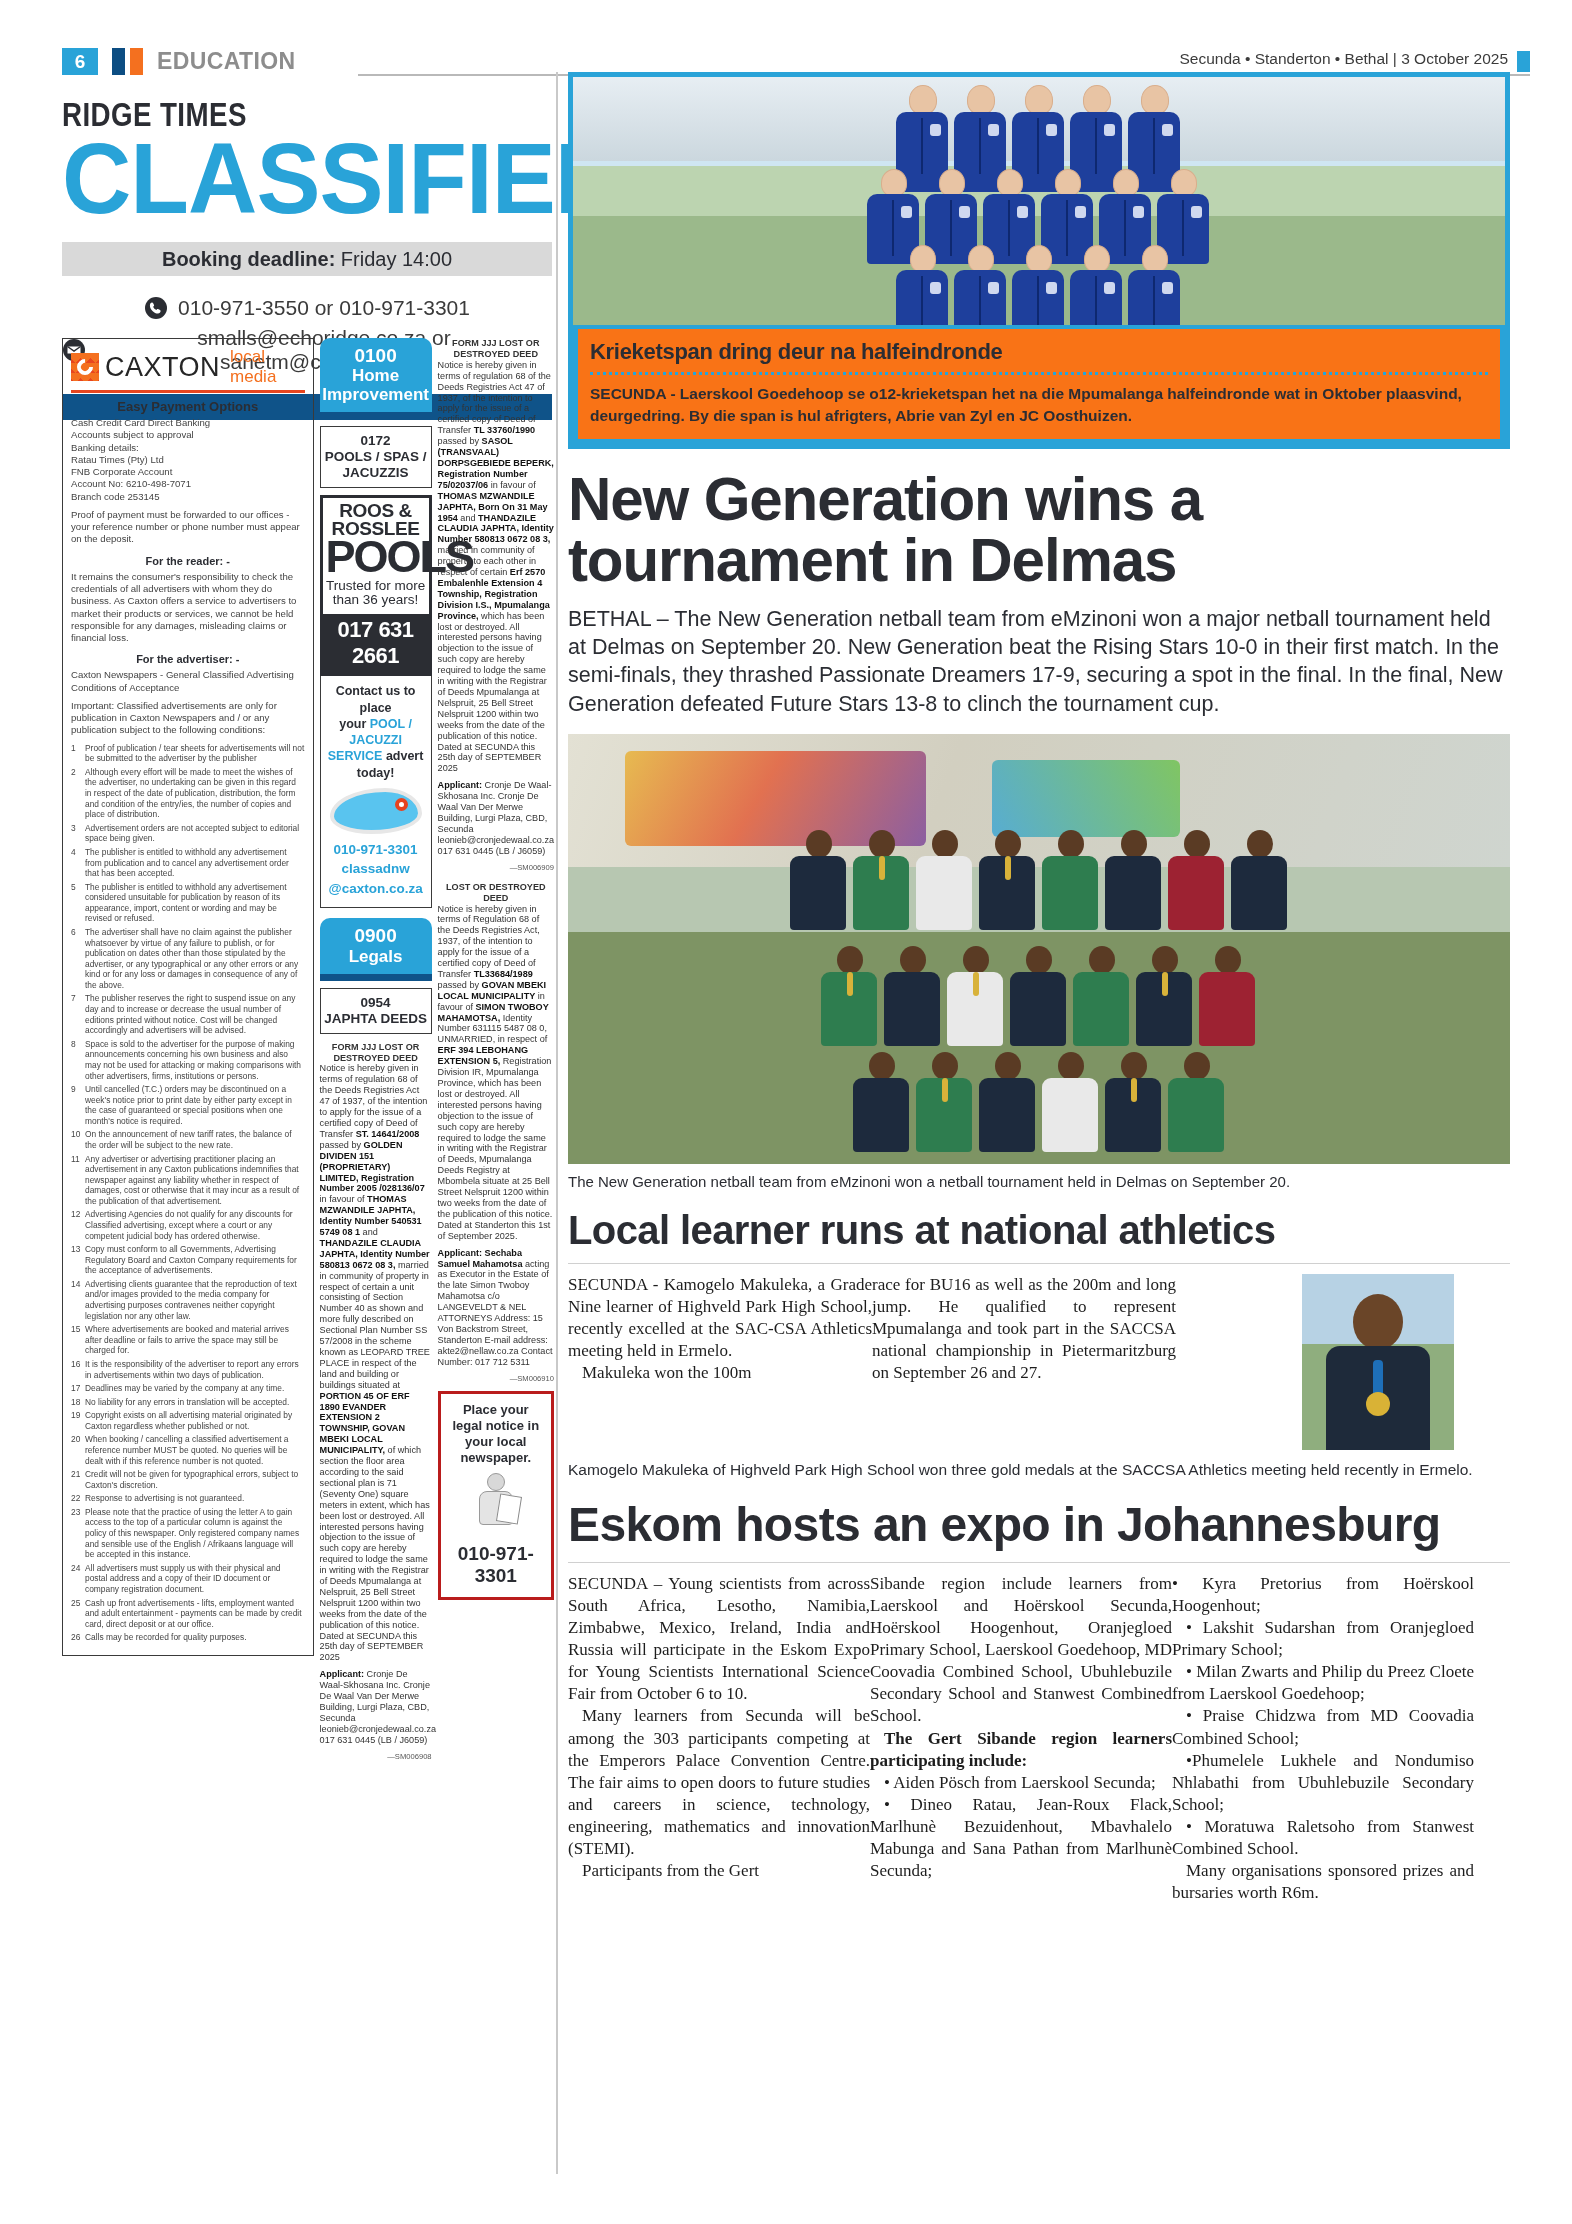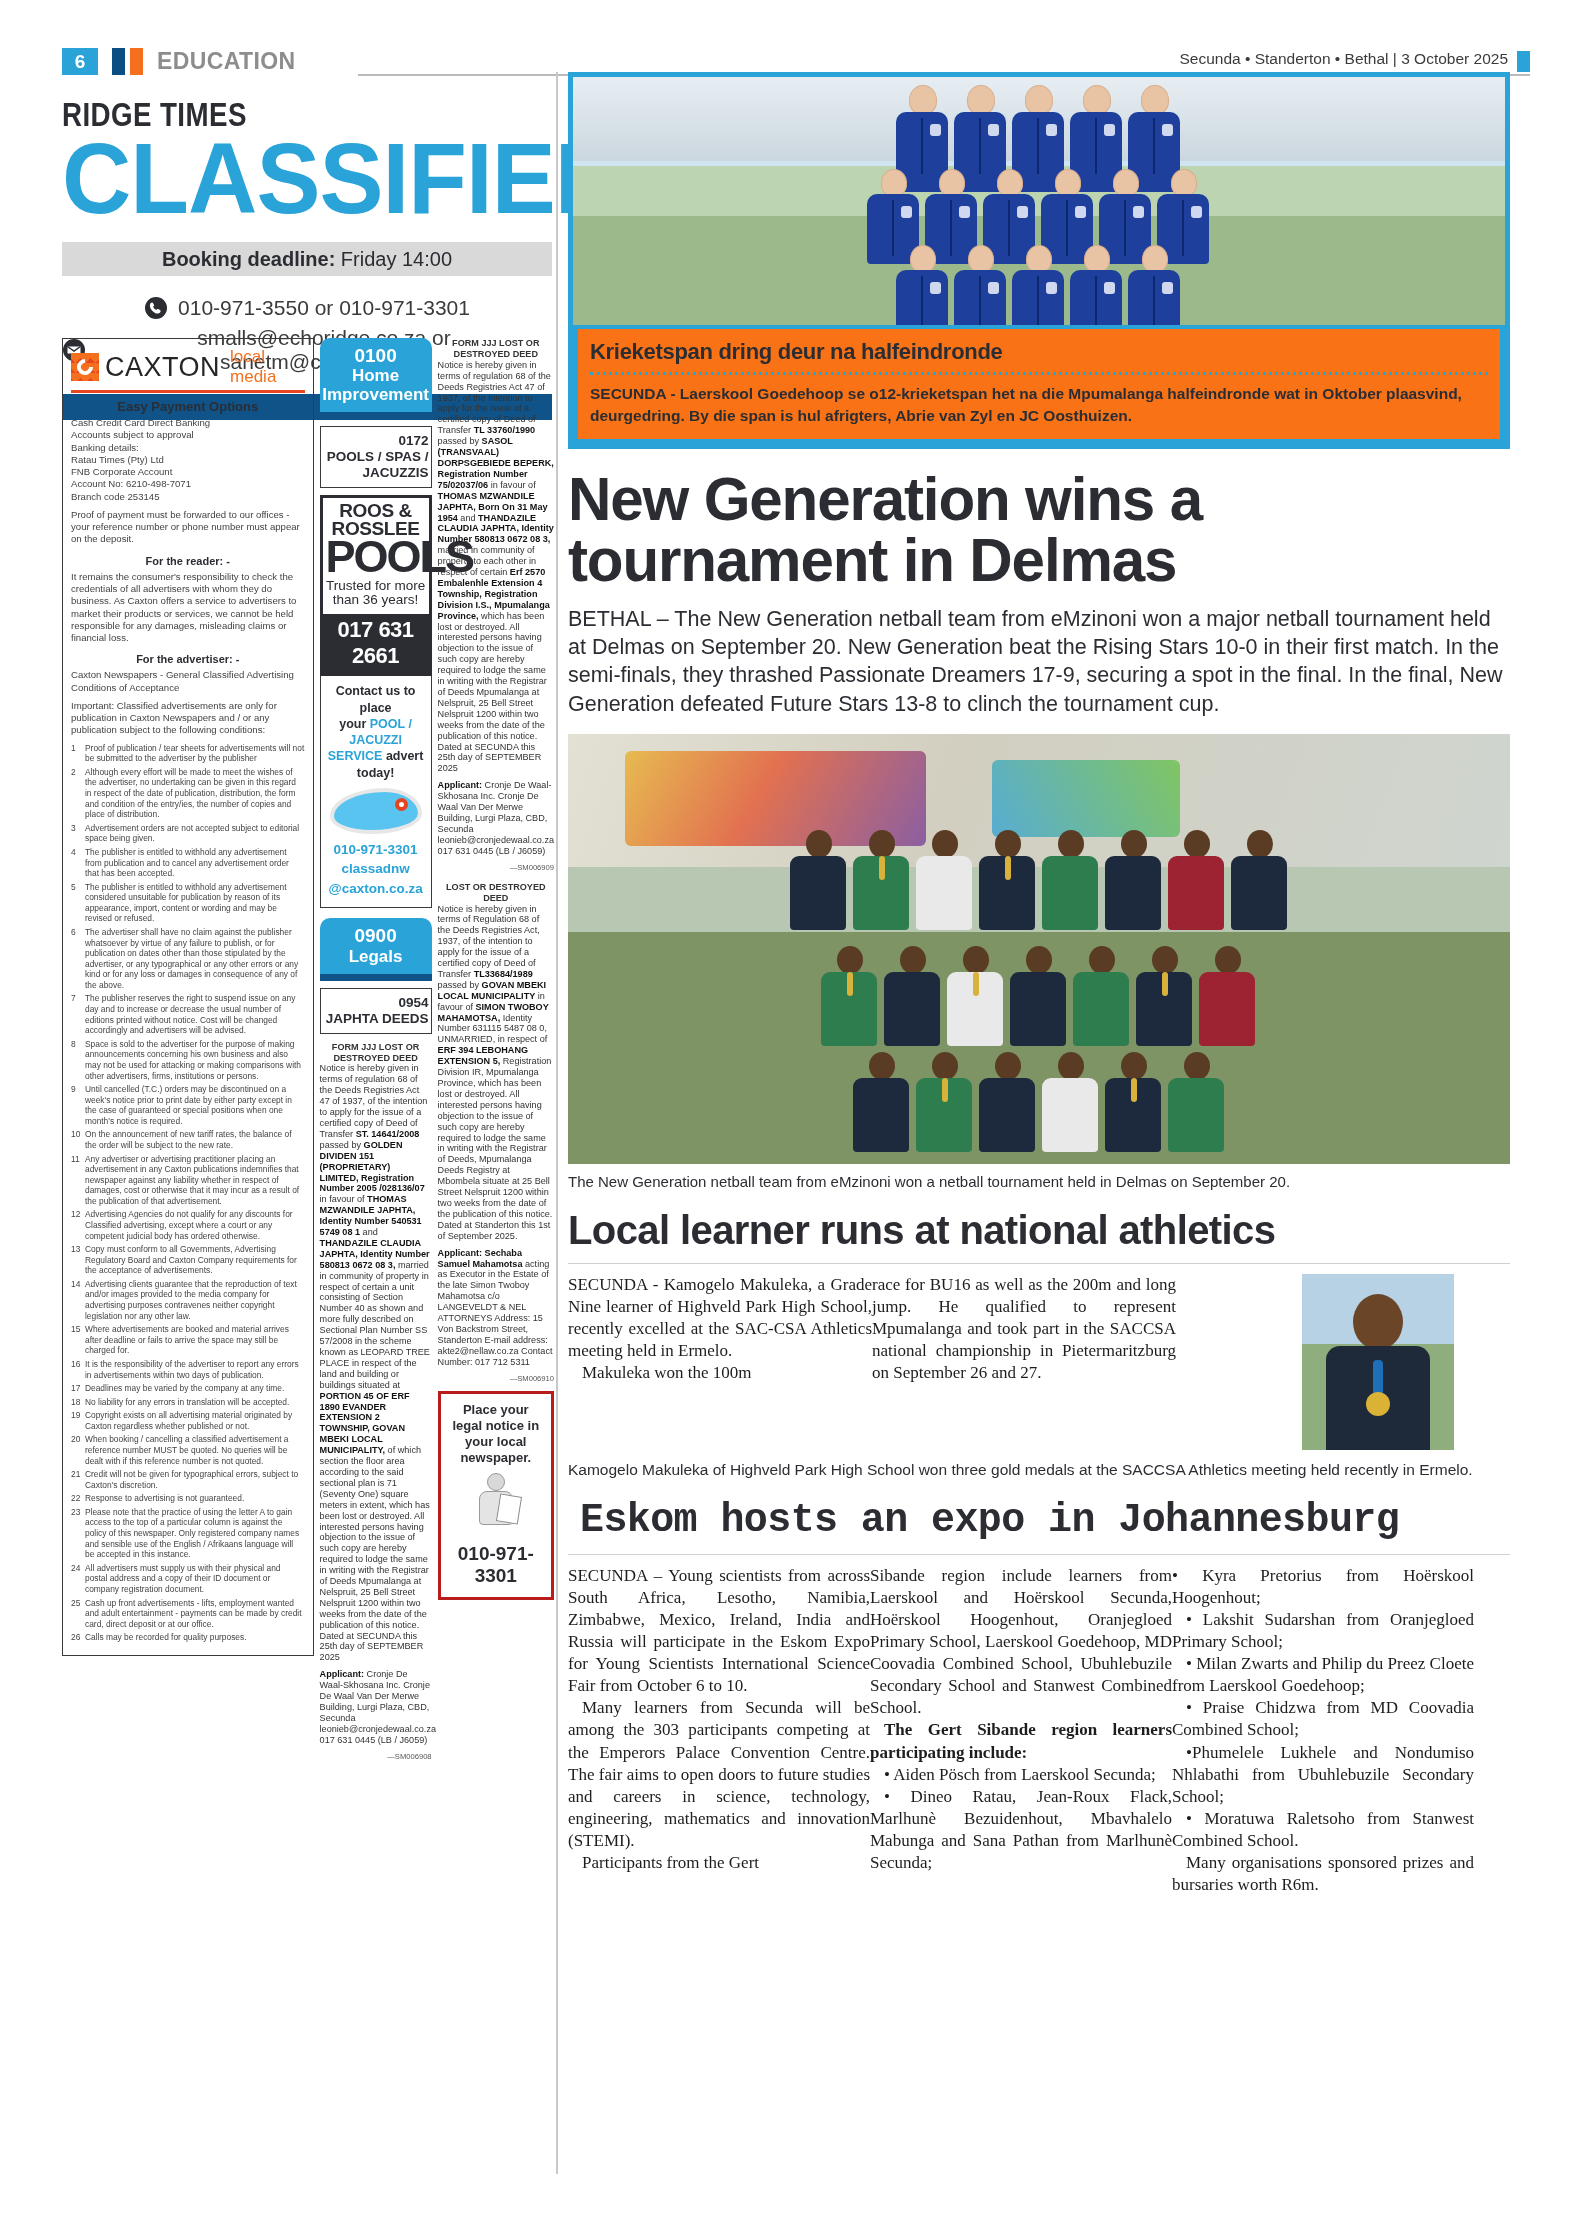--- a/index.html
+++ b/index.html
@@ -88,21 +88,21 @@
 
   
   .cat-head {
     background:#29a3d8; color:#fff; border-radius:10px 10px 0 0;
     text-align:center; font-weight:bold; padding:7px 2px 8px;
     font-size:17px; line-height:1.12;
   }
   .cat-head .num { font-size:19px; display:block; }
   .cat-underline { height:7px; background:#0f5389; }
   .sub-head {
-    border:1px solid #3a3a3a; text-align:right; font-weight:bold;
+    border:1px solid #3a3a3a; text-align:center; font-weight:bold;
     font-size:13.5px; line-height:1.18; padding:6px 2px; margin-top:7px; color:#2b2d33;
   }
   .roos-ad { border:3px solid #2b2d33; margin-top:7px; }
   .roos-top { background:#fff; padding:4px 3px 2px; text-align:center; }
   .roos-name { font-weight:bold; font-size:19px; line-height:.94; color:#2b2d33; letter-spacing:-.4px; }
   .roos-pools { font-weight:bold; font-size:45px; line-height:.84; color:#2b2d33; letter-spacing:-2px; }
   .roos-tag { font-size:13.5px; line-height:1.1; color:#2b2d33; margin:3px 0 4px; }
   .roos-phone { background:#2b2d33; color:#fff; font-weight:bold; font-size:22px; text-align:center; padding:3px 0 4px; letter-spacing:-.5px;}
   .pool-promo { border:1px solid #3a3a3a; border-top:none; padding:7px 5px 9px; text-align:center; }
   .pool-promo .l1 { font-weight:bold; font-size:12.5px; line-height:1.3; color:#2b2d33; }
@@ -208,22 +208,22 @@
     position:relative; overflow:hidden;
   }
   .athlete-photo .hd{position:absolute;left:50%;top:20px;transform:translateX(-50%);width:50px;height:56px;border-radius:50%;background:#6a4528;}
   .athlete-photo .tor{position:absolute;left:50%;top:72px;transform:translateX(-50%);width:104px;height:104px;background:#1e2a3a;border-radius:14px 14px 0 0;}
   .athlete-photo .med{position:absolute;left:50%;top:86px;transform:translateX(-50%);width:10px;height:46px;background:#1e6fb8;border-radius:4px;}
   .athlete-photo .med:after{content:"";position:absolute;left:-7px;bottom:-10px;width:24px;height:24px;border-radius:50%;background:#d9b236;}
 
   .cap-italic { font-size:15.5px; line-height:1.35; color:#2b2d33; margin-top:10px; }
 
   .hl-eskom {
-    font-weight:bold; font-size:40px; line-height:1.02; color:#2b2d33;
-    letter-spacing:-.6px; margin:20px 12px 12px;font-family:Liberation Mono, monospace;
+    font-weight:bold; font-size:48px; line-height:1.02; color:#2b2d33;
+    letter-spacing:-.6px; margin:20px 0 12px;
   }
 </style>
 </head>
 <body>
 
 <div class="page">
 
   <div class="masthead">
     <div class="mh-left">
       <div class="pagenum">6</div>

